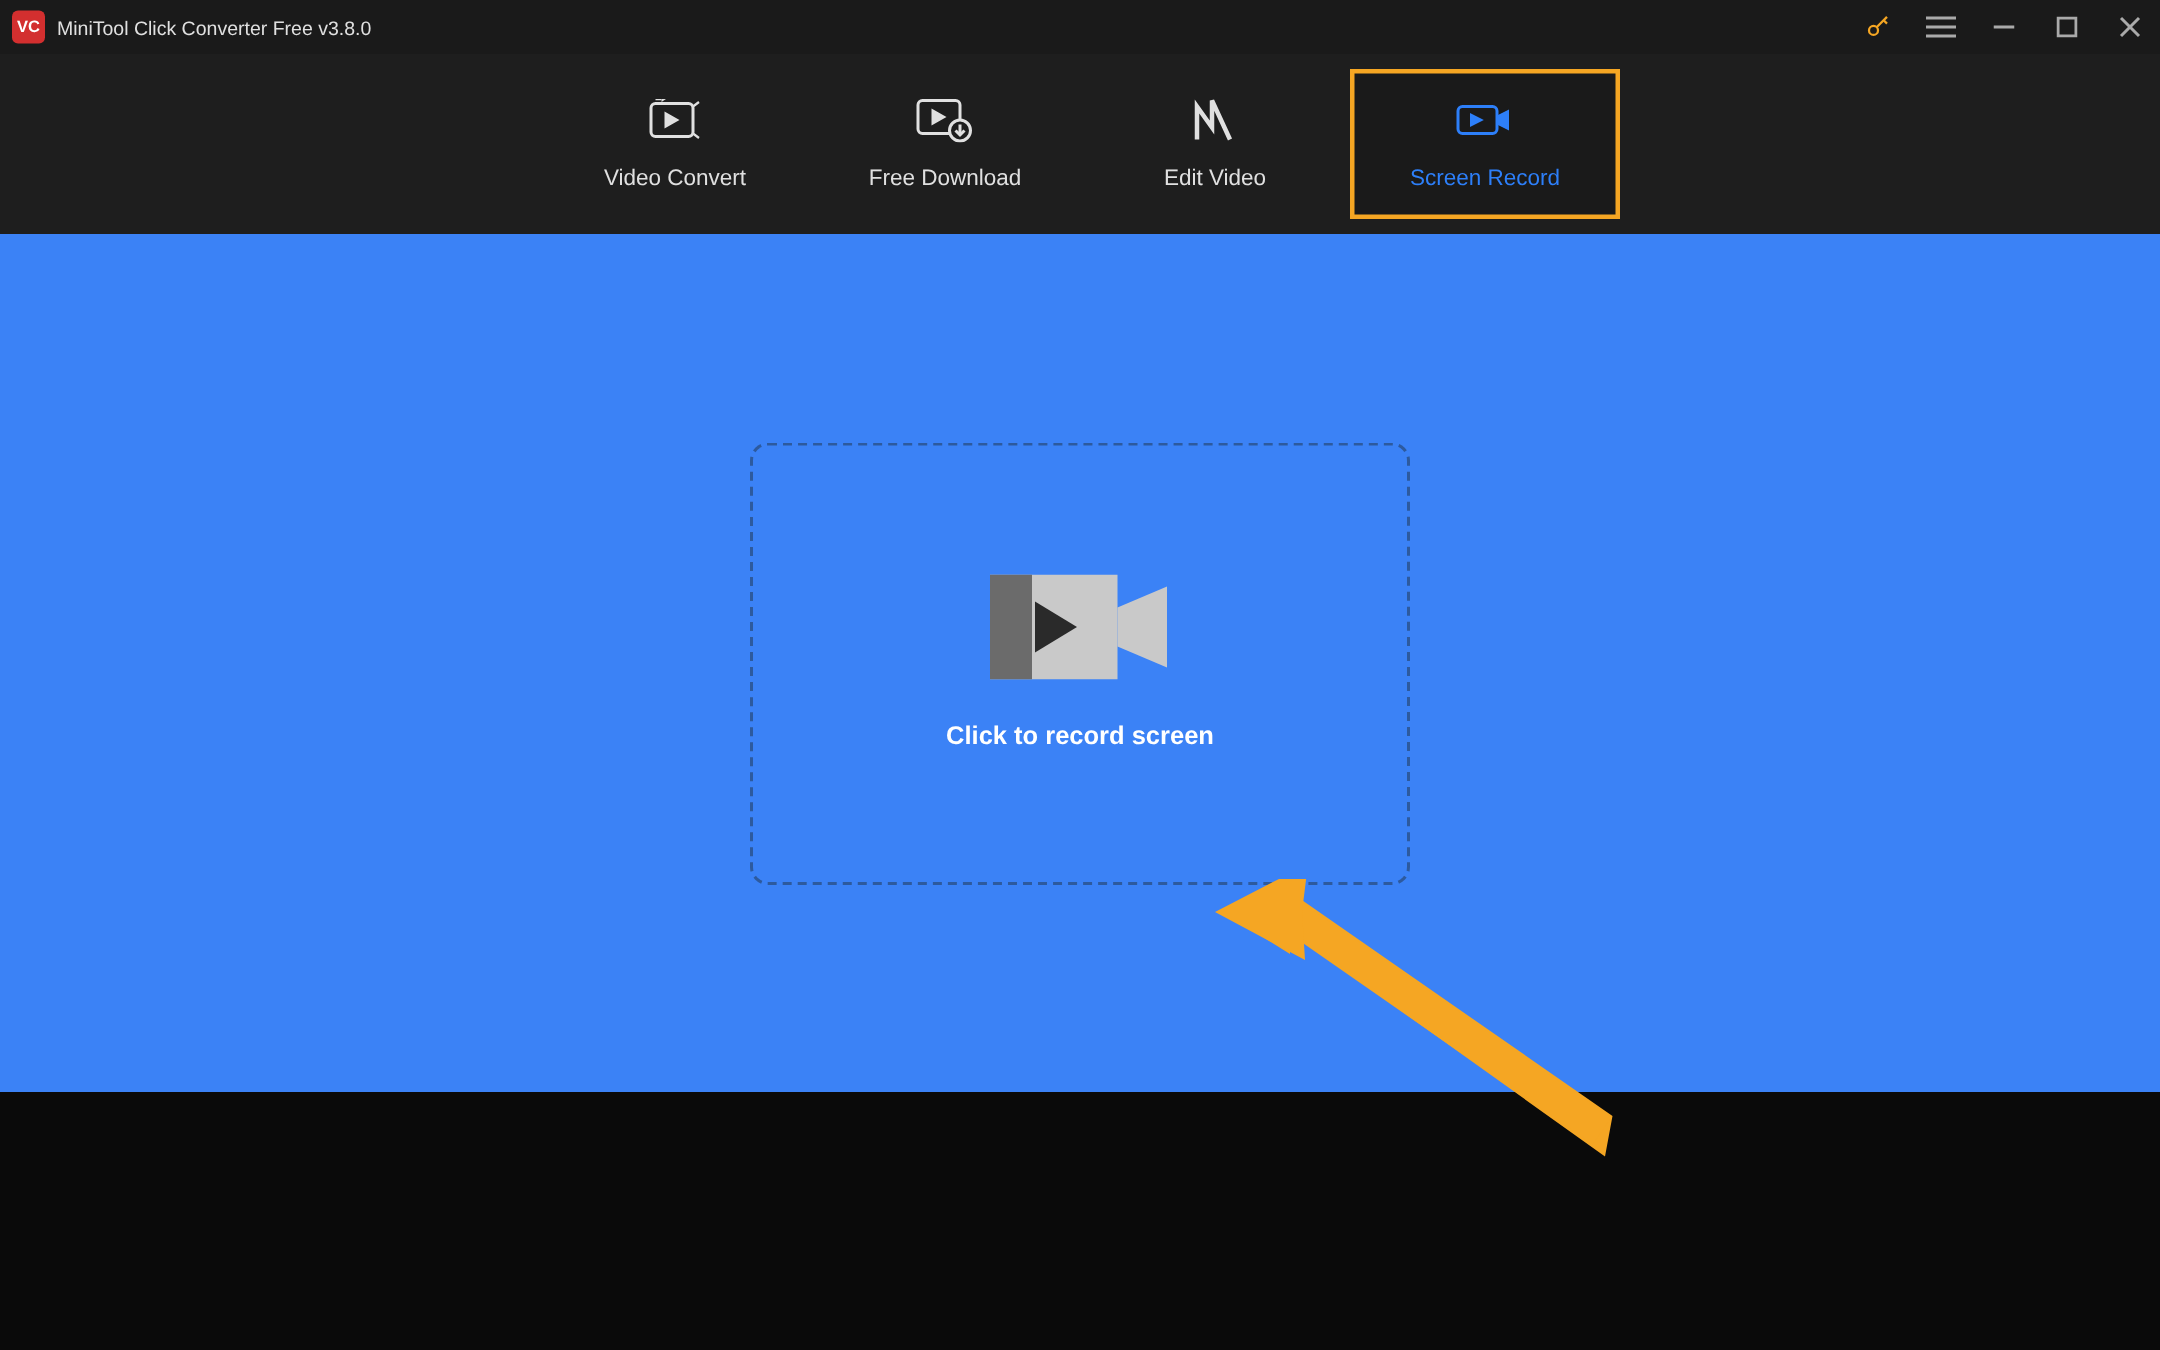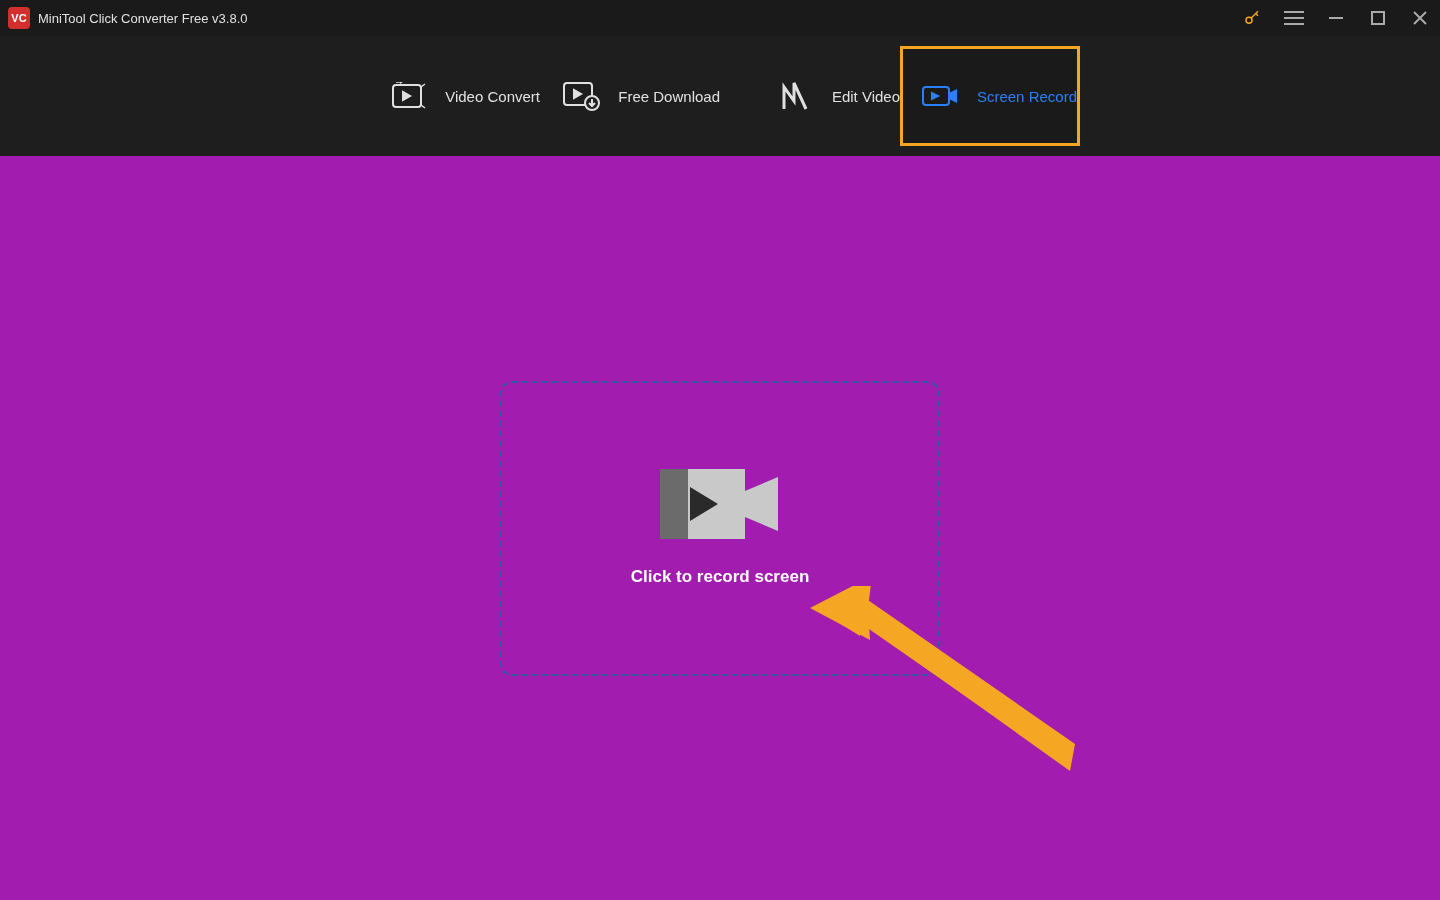--- a/index.html
+++ b/index.html
@@ -68,23 +68,23 @@
       background: #1e1e1e;
       display: flex;
       align-items: center;
       justify-content: center;
       gap: 0;
     }
     .nav-tab {
       width: 180px;
       height: 100px;
       display: flex;
-      flex-direction: row;
-      align-items: center;
-      justify-content: flex-end;
+      flex-direction: column;
+      align-items: center;
+      justify-content: center;
       gap: 16px;
       cursor: pointer;
       color: #e0e0e0;
     }
     .nav-tab.active {
       border: 3px solid #f5a623;
       background: #1a1a1a;
     }
     .nav-tab.active .nav-label {
       color: #2d7ff9;
@@ -94,22 +94,22 @@
       height: 28px;
       display: flex;
       align-items: center;
       justify-content: center;
     }
     .nav-label {
       font-size: 15px;
       color: #e0e0e0;
     }
     .content-area {
-      height: 744px;
-      background: #a21caf;
+      height: 572px;
+      background: #3b82f6;
       display: flex;
       align-items: center;
       justify-content: center;
       position: relative;
     }
     .record-zone {
       width: 440px;
       height: 295px;
       border: 2px dashed #2d5a9e;
       border-radius: 12px;

